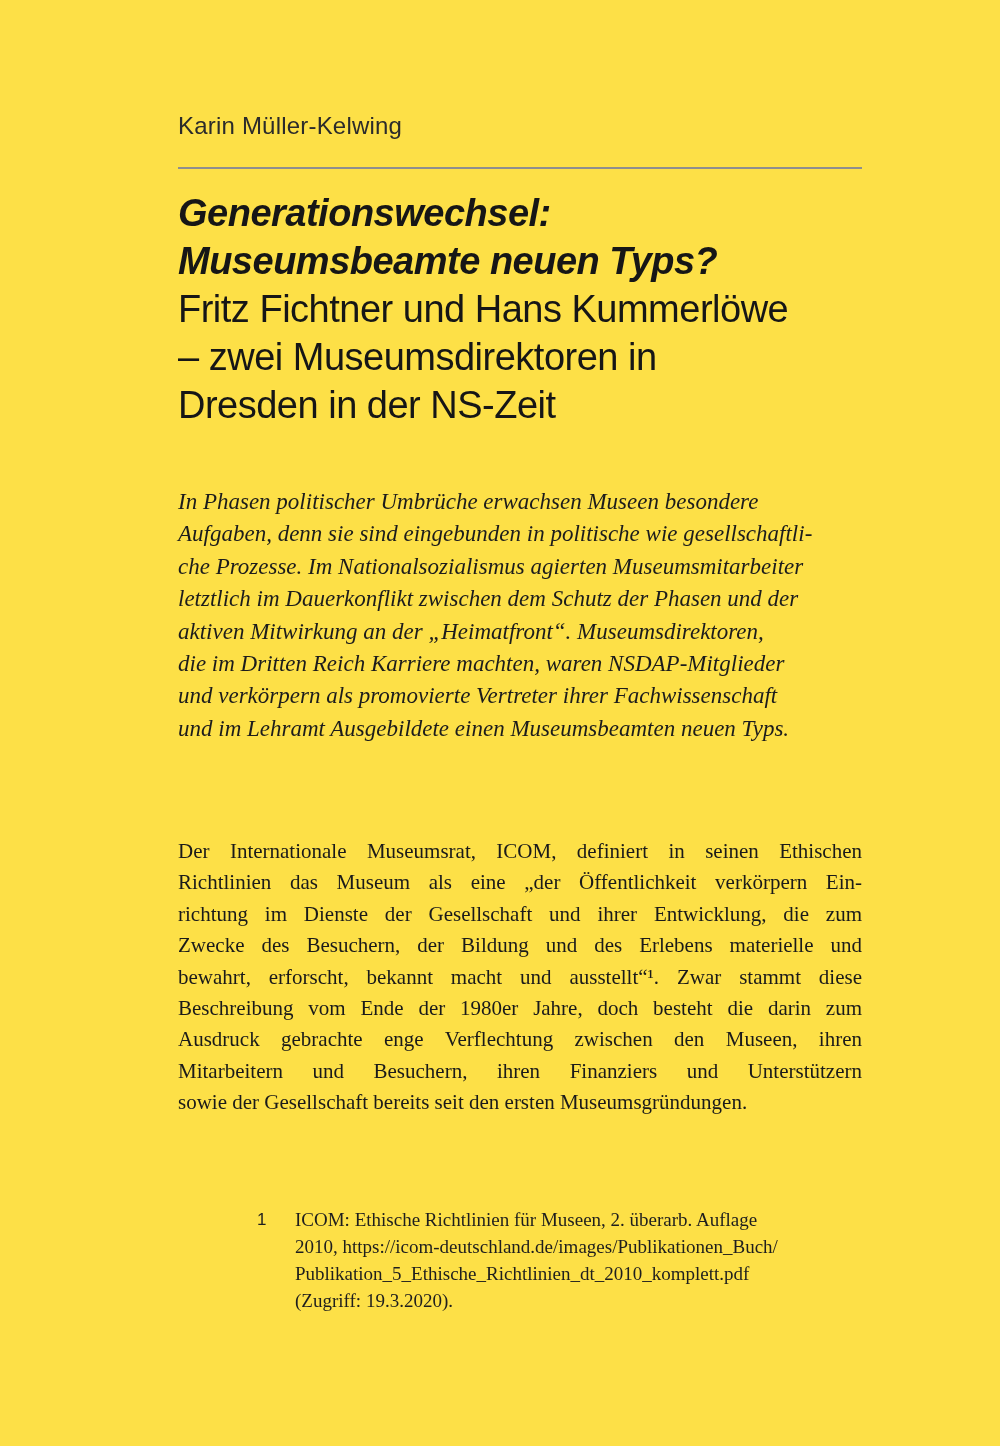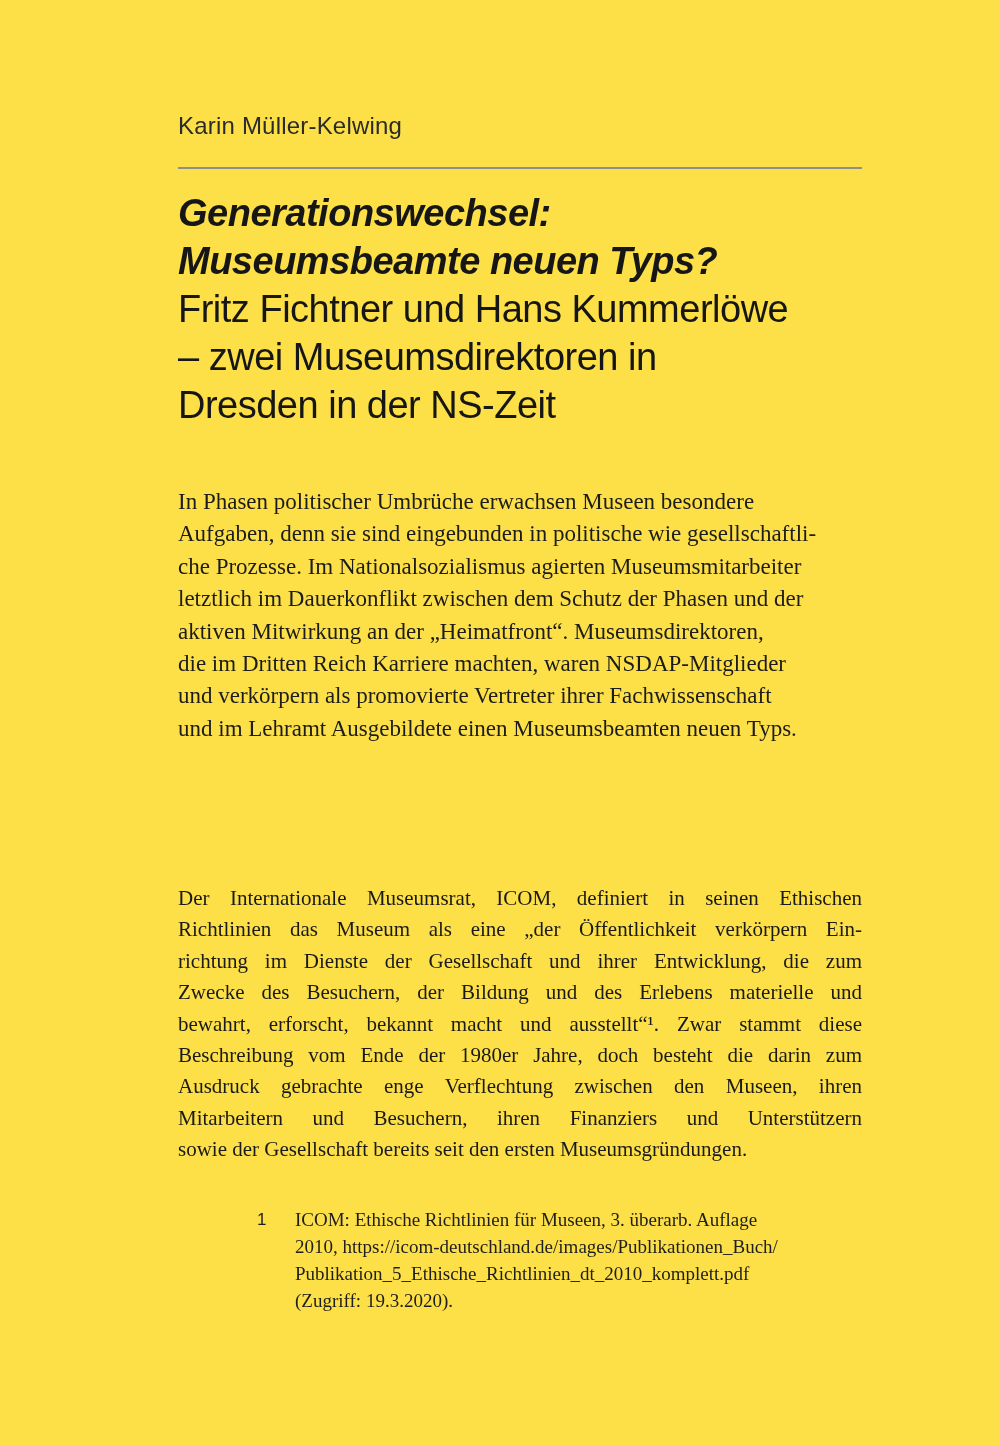--- a/index.html
+++ b/index.html
@@ -42,33 +42,33 @@
     letter-spacing: -0.5px;
     color: #161616;
   }
   .title-bold { font-weight: 700; font-style: italic; }
   .title-regular { font-weight: 400; }
   .abstract {
     position: absolute;
     left: 178px;
     top: 486px;
     width: 710px;
+    font-style: italic;
     font-size: 23px;
     line-height: 32.4px;
     color: #1c1c1c;
   }
   .body-par {
     position: absolute;
     left: 178px;
     top: 836px;
     width: 684px;
     font-size: 21px;
     line-height: 31.4px;
     color: #1a1a1a;
-    margin-top: 47px;
   }
   .body-par .fill { text-align: justify; text-align-last: justify; }
   .footnote {
     position: absolute;
     left: 255px;
     top: 1206px;
     width: 600px;
     font-size: 19px;
     line-height: 27px;
     color: #1e1e1e;
@@ -131,20 +131,20 @@
       <div class="line fill">bewahrt, erforscht, bekannt macht und ausstellt“¹. Zwar stammt diese</div>
       <div class="line fill">Beschreibung vom Ende der 1980er Jahre, doch besteht die darin zum</div>
       <div class="line fill">Ausdruck gebrachte enge Verflechtung zwischen den Museen, ihren</div>
       <div class="line fill">Mitarbeitern und Besuchern, ihren Finanziers und Unterstützern</div>
       <div class="line">sowie der Gesellschaft bereits seit den ersten Museumsgründungen.</div>
     </div>
 
   <div class="footnote">
     <div class="fn-num">1</div>
     <div class="fn-text">
-        <div class="line">ICOM: Ethische Richtlinien für Museen, 3. überarb. Auflage</div>
+        <div class="line">ICOM: Ethische Richtlinien für Museen, 2. überarb. Auflage</div>
         <div class="line">2010, https://icom-deutschland.de/images/Publikationen_Buch/</div>
         <div class="line">Publikation_5_Ethische_Richtlinien_dt_2010_komplett.pdf</div>
         <div class="line">(Zugriff: 19.3.2020).</div>
       </div>
   </div>
 
 </div>
 
 </body></html>

